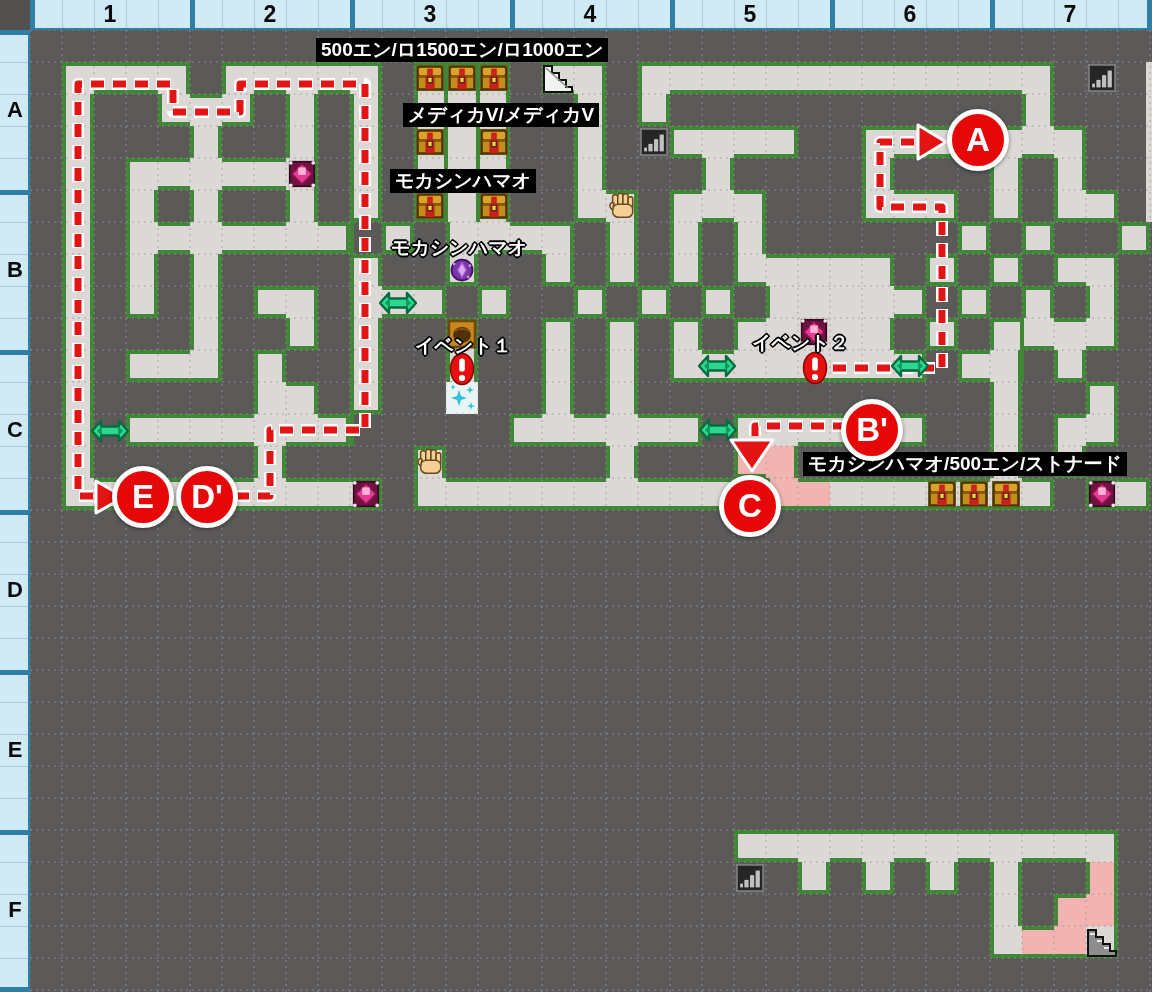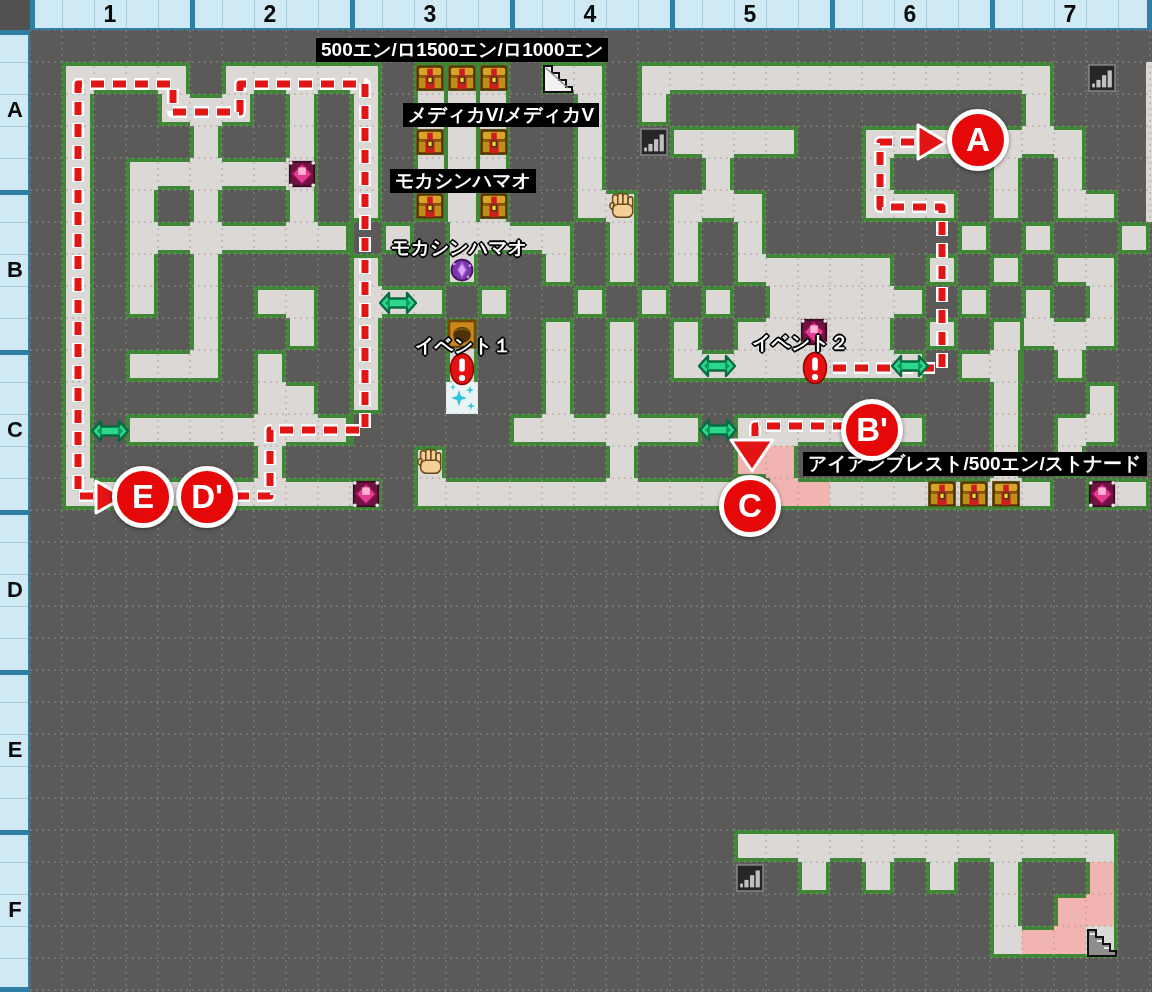--- a/index.html
+++ b/index.html
@@ -600,21 +600,21 @@
       <div class="icon" style="left: 802px; top: 351px; z-index: 5;"><svg width="26" height="34" viewBox="0 0 26 34">
       <ellipse cx="13" cy="17" rx="11.5" ry="15.5" fill="#e61010" stroke="#8a0404" stroke-width="1.5"></ellipse>
       <rect x="10.2" y="6.5" width="5.6" height="13" rx="2.6" fill="#fff"></rect>
       <circle cx="13" cy="26" r="3.1" fill="#fff"></circle>
         </svg></div>
     </div>
   <div id="textlayer">
       <div class="blackbox" style="left: 316px; top: 38px; text-align: right;">500エン/ロ1500エン/ロ1000エン</div>
       <div class="blackbox" style="left: 403px; top: 103px;">メディカV/メディカV</div>
       <div class="blackbox" style="left: 390px; top: 169px;">モカシンハマオ</div>
-      <div class="blackbox" style="left: 803px; top: 452px;">アイアンブレスト/500エン/ストナード</div>
+      <div class="blackbox" style="left: 803px; top: 452px;">モカシンハマオ/500エン/ストナード</div>
       <div class="outlinetext" style="left: 391px; top: 235px;">モカシンハマオ</div>
       <div class="outlinetext" style="left: 415px; top: 333px;">イベント１</div>
       <div class="outlinetext" style="left: 752px; top: 330px;">イベント２</div>
     </div>
 <div class="marker" style="left: 947px; top: 109px;">A</div>
     <div class="marker" style="left: 841px; top: 399px;">B'</div>
     <div class="marker" style="left: 719px; top: 475px;">C</div>
     <div class="marker" style="left: 176px; top: 466px;">D'</div>
     <div class="marker" style="left: 112px; top: 466px;">E</div>
   </div>

